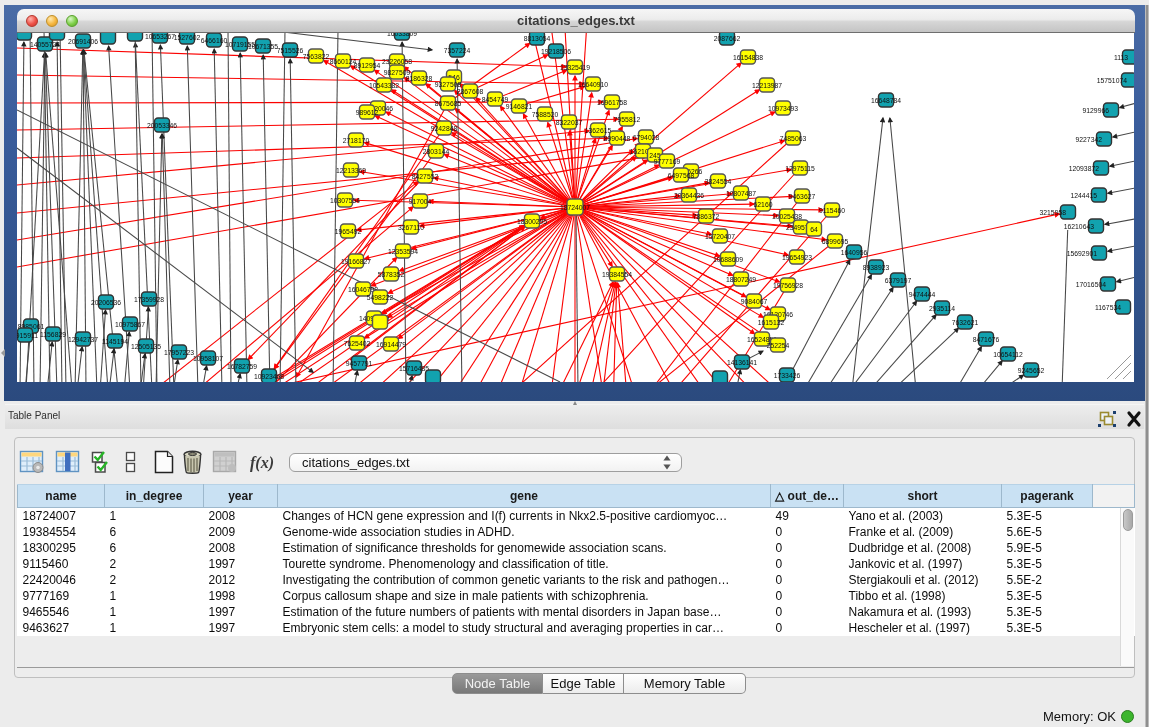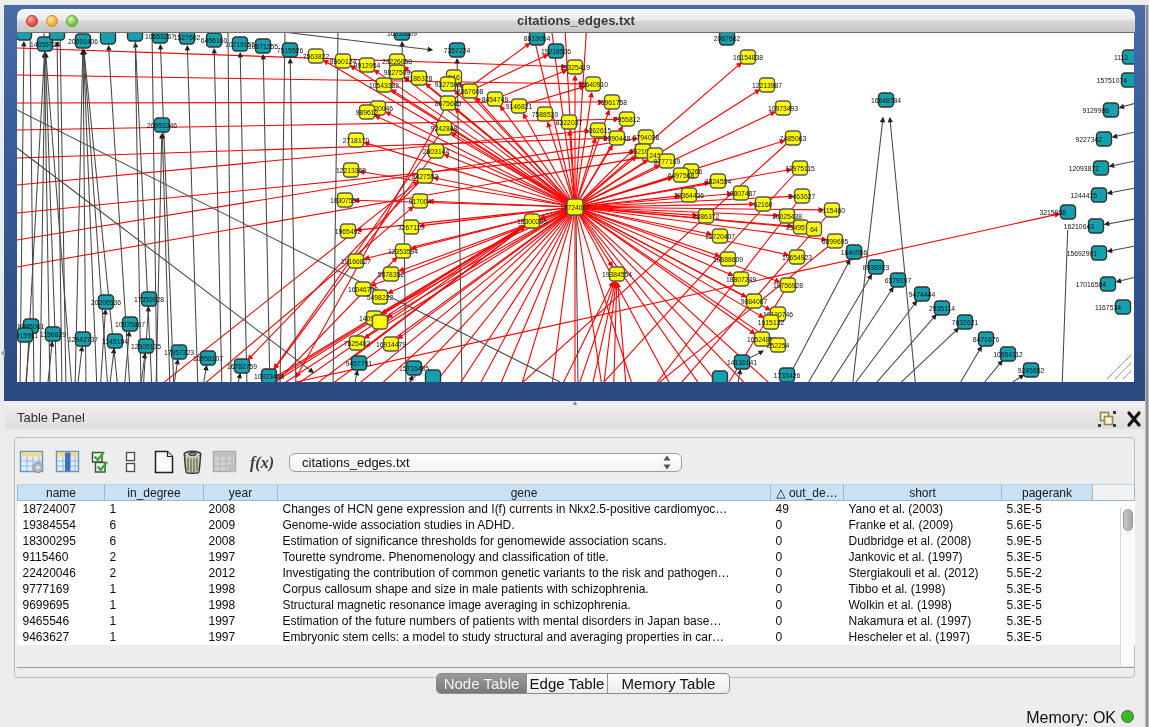--- a/index.html
+++ b/index.html
@@ -5,37 +5,37 @@
 html,body{width:1149px;height:727px;overflow:hidden;font-family:"Liberation Sans",sans-serif;background:#ececec}
 #page{position:relative;width:1149px;height:727px}
 #desktop{position:absolute;left:4px;top:5px;width:1141px;height:396px;background:linear-gradient(180deg,#4a6ca6 0%,#3a5d9c 30%,#31538c 70%,#2b4a7e 100%)}
 #rightstrip{position:absolute;left:1145px;top:0;width:4px;height:727px;background:#bdbdbd}
 #rightline{position:absolute;left:1146px;top:0;width:2px;height:727px;background:#8f8f8f}
 #titlebar{position:absolute;left:17px;top:9px;width:1118px;height:24px;border-radius:7px 7px 0 0;background:linear-gradient(180deg,#f6f6f6 0%,#ececec 45%,#d6d6d6 55%,#c4c4c4 100%);border-bottom:1px solid #6e6e6e}
 #titlebar .tl{position:absolute;top:50%;transform:translateY(-50%);width:12px;height:12px;border-radius:50%}
 #title{position:absolute;width:100%;text-align:center;top:4px;font-size:13px;font-weight:bold;color:#3a3a3a}
 #canvasbg{position:absolute;left:17px;top:33px;width:1117px;height:349px;background:#fff}
 #tpbar{position:absolute;left:5px;top:404px;width:1139px;height:25px;background:linear-gradient(180deg,#ededed,#dedede);border-top:1px solid #f5f5f5}
-#tpbar span{position:absolute;left:12px;top:5px;font-size:13px;color:#2e2e2e}
+#tpbar span{position:absolute;left:3px;top:5px;font-size:10px;color:#2e2e2e}
 #panel{position:absolute;left:14px;top:437px;width:1121px;height:241px;background:#ededed;border:1px solid #bfbfbf;border-radius:4px}
 #dropdown{position:absolute;left:289px;top:453px;width:393px;height:19px;background:linear-gradient(180deg,#ffffff,#f2f2f2);border:1px solid #9e9e9e;border-radius:6px;font-size:13px;color:#111;padding:1px 0 0 12px}
 #dropdown .arr2{position:absolute;right:9px;top:1px}
 table#tbl{position:absolute;left:17px;top:484px;width:1117px;border-collapse:collapse;table-layout:fixed;font-size:12px;background:#fff}
-#tbl th{background:#c9e1f3;border:1px solid #9db8cc;border-top:1px solid #b7d2e6;font-weight:normal;height:16px;font-size:12px;color:#1a1a1a;overflow:hidden;white-space:nowrap}
+#tbl th{background:#c9e1f3;border:1px solid #9db8cc;border-top:1px solid #b7d2e6;font-weight:bold;height:23px;font-size:12px;color:#1a1a1a;overflow:hidden;white-space:nowrap}
 #tbl td{height:16px;padding:0 0 0 5px;overflow:hidden;white-space:nowrap;color:#0b0b0b;border:none}
 #tbl .c1{width:87px}#tbl .c2{width:99px}#tbl .c3{width:74px}#tbl .c4{width:493px}
 #tbl .c5{width:73px}#tbl .c6{width:158px}#tbl .c7{width:91px}#tbl .c8{width:42px}
 #tblwrap{position:absolute;left:17px;top:484px;width:1117px;height:184px;border-bottom:1px solid #9a9a9a}
 #vscroll{position:absolute;left:1120px;top:508px;width:14px;height:158px;background:#fafafa;border-left:1px solid #d9d9d9}
 #vthumb{position:absolute;left:2px;top:1px;width:10px;height:22px;border-radius:5px;background:linear-gradient(90deg,#c9c9c9,#a8a8a8);border:1px solid #9a9a9a}
-#tabs{position:absolute;left:436px;top:673px;height:35px;display:flex;font-size:15px}
+#tabs{position:absolute;left:452px;top:673px;height:35px;display:flex;font-size:13px}
 #tabs div{height:21px;line-height:20px;text-align:center;border:1px solid #8d8d8d;border-left:none;background:linear-gradient(180deg,#ffffff,#ececec);color:#111}
 #tabs div:first-child{border-left:1px solid #8d8d8d;border-radius:5px 0 0 5px;background:linear-gradient(180deg,#9a9a9a,#787878);color:#f3f3f3}
 #tabs div:last-child{border-radius:0 5px 5px 0}
-#mem{position:absolute;right:33px;top:709px;font-size:16px;color:#111}
+#mem{position:absolute;right:33px;top:709px;font-size:13px;color:#111}
 #memdot{position:absolute;left:1121px;top:710px;width:13px;height:13px;border-radius:50%;background:#3cb52d;border:1px solid #2a7d1f}
 #grip{position:absolute;left:570px;top:400px;width:10px;height:5px;color:#888;font-size:8px;line-height:5px;text-align:center}
 </style></head>
 <body>
 <div id="page">
 <div id="desktop"></div>
 <div id="rightstrip"></div>
     <div id="rightline"></div>
 <div style="position:absolute;left:0;top:0;width:1149px;height:5px;background:#ececec"></div>
 <div style="position:absolute;left:0;top:0;width:4px;height:401px;background:#ececec"></div>
@@ -673,36 +673,26 @@
           <td class="c1">9777169</td>
           <td class="c2">1</td>
           <td class="c3">1998</td>
           <td class="c4">Corpus callosum shape and size in male patients with schizophrenia.</td>
           <td class="c5">0</td>
           <td class="c6">Tibbo et al. (1998)</td>
           <td class="c7">5.3E-5</td>
           <td class="c8"></td>
         </tr>
         <tr>
-          <td class="c1">9699695</td>
-          <td class="c2">1</td>
-          <td class="c3">1998</td>
-          <td class="c4">Structural magnetic resonance image averaging in schizophrenia.</td>
-          <td class="c5">0</td>
-          <td class="c6">Wolkin et al. (1998)</td>
-          <td class="c7">5.3E-5</td>
-          <td class="c8"></td>
-        </tr>
-        <tr>
           <td class="c1">9465546</td>
           <td class="c2">1</td>
           <td class="c3">1997</td>
           <td class="c4">Estimation of the future numbers of patients with mental disorders in Japan base…</td>
           <td class="c5">0</td>
-          <td class="c6">Nakamura et al. (1997)</td>
+          <td class="c6">Nakamura et al. (1993)</td>
           <td class="c7">5.3E-5</td>
           <td class="c8"></td>
         </tr>
         <tr>
           <td class="c1">9463627</td>
           <td class="c2">1</td>
           <td class="c3">1997</td>
           <td class="c4">Embryonic stem cells: a model to study structural and averaging properties in car…</td>
           <td class="c5">0</td>
           <td class="c6">Hescheler et al. (1997)</td>

